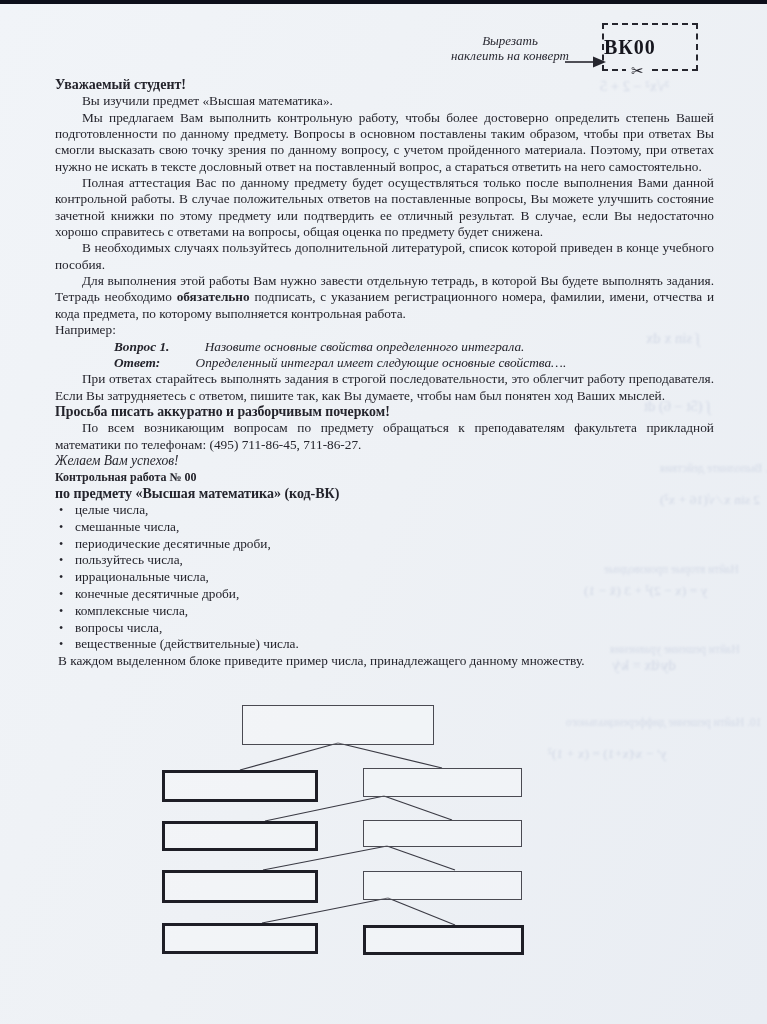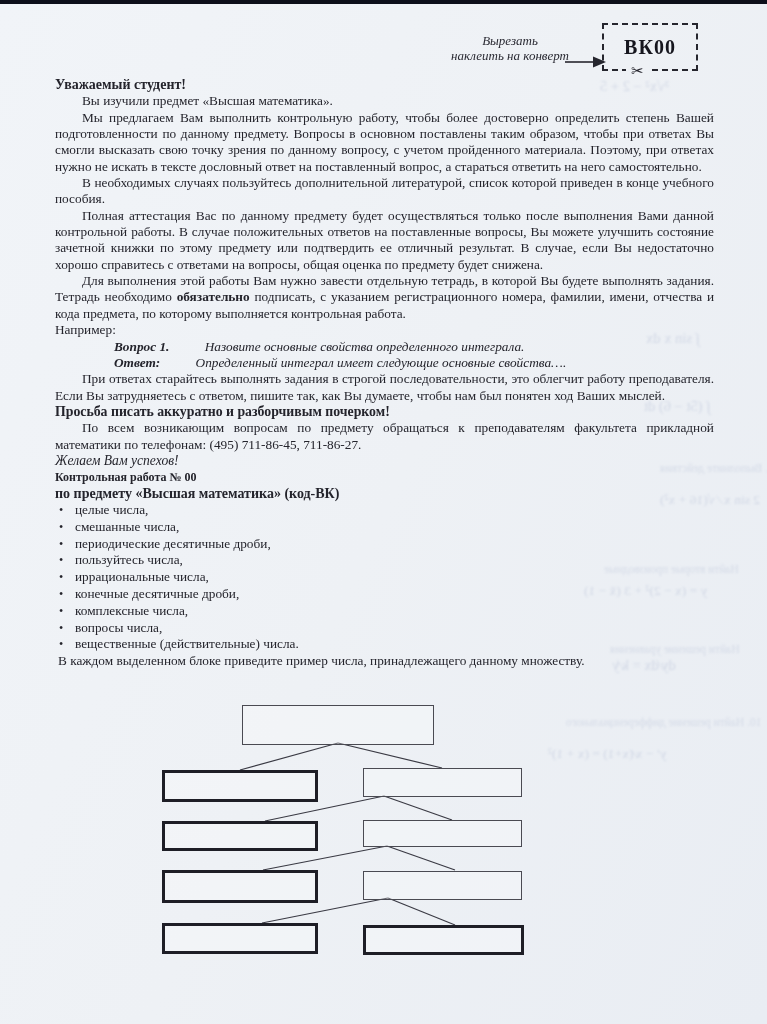--- a/index.html
+++ b/index.html
@@ -16,21 +16,21 @@
   .top-strip{position:absolute;left:0;top:0;width:100%;height:4px;background:#0d0f1a;}
   
   .cut-note{
     position:absolute;left:443px;top:34px;width:134px;
     font-style:italic;font-size:13px;line-height:14.5px;text-align:center;color:#2a2a33;
   }
   .arrow-svg{position:absolute;left:565px;top:53px;}
   .code-box{
     position:absolute;left:602px;top:23px;width:92px;height:44px;
     border:2px dashed #26262e;
-    display:flex;align-items:center;justify-content:center;
+    display:flex;align-items:center;justify-content:flex-start;
   }
   .code-box .code{font-weight:bold;font-size:20px;letter-spacing:1px;color:#16161e;}
   .scissors{
     position:absolute;left:22px;bottom:-11px;
     font-size:15px;color:#26262e;background:#eef1f5;padding:0 5px;
     font-style:normal;
   }
   
   .doc{
     position:absolute;left:55px;top:77px;width:659px;
@@ -103,22 +103,22 @@
   </svg>
   <div class="code-box">
     <span class="code">ВК00</span>
     <span class="scissors">✂</span>
   </div>
 
   <div class="doc">
     <p class="center salutation">Уважаемый студент!</p>
     <p>Вы изучили предмет «Высшая математика».</p>
     <p>Мы предлагаем Вам выполнить контрольную работу, чтобы более достоверно определить степень Вашей подготовленности по данному предмету. Вопросы в основном поставлены таким образом, чтобы при ответах Вы смогли высказать свою точку зрения по данному вопросу, с учетом пройденного материала. Поэтому, при ответах нужно не искать в тексте дословный ответ на поставленный вопрос, а стараться ответить на него самостоятельно.</p>
+    <p>Полная аттестация Вас по данному предмету будет осуществляться только после выполнения Вами данной контрольной работы. В случае положительных ответов на поставленные вопросы, Вы можете улучшить состояние зачетной книжки по этому предмету или подтвердить ее отличный результат. В случае, если Вы недостаточно хорошо справитесь с ответами на вопросы, общая оценка по предмету будет снижена.</p>
     <p>В необходимых случаях пользуйтесь дополнительной литературой, список которой приведен в конце учебного пособия.</p>
-    <p>Полная аттестация Вас по данному предмету будет осуществляться только после выполнения Вами данной контрольной работы. В случае положительных ответов на поставленные вопросы, Вы можете улучшить состояние зачетной книжки по этому предмету или подтвердить ее отличный результат. В случае, если Вы недостаточно хорошо справитесь с ответами на вопросы, общая оценка по предмету будет снижена.</p>
     <p><span>Для выполнения этой работы Вам нужно завести отдельную тетрадь, в которой Вы будете выполнять задания. Тетрадь необходимо </span><b>обязательно</b><span> подписать, с указанием регистрационного номера, фамилии, имени, отчества и кода предмета, по которому выполняется контрольная работа.</span></p>
     <p class="noind">Например:</p>
     <p class="qa"><b><i>Вопрос 1.</i></b><i> Назовите основные свойства определенного интеграла.</i></p>
     <p class="qa"><b><i>Ответ:</i></b><i> Определенный интеграл имеет следующие основные свойства….</i></p>
     <p>При ответах старайтесь выполнять задания в строгой последовательности, это облегчит работу преподавателя. Если Вы затрудняетесь с ответом, пишите так, как Вы думаете, чтобы нам был понятен ход Ваших мыслей.</p>
     <p class="center neat">Просьба писать аккуратно и разборчивым почерком!</p>
     <p>По всем возникающим вопросам по предмету обращаться к преподавателям факультета прикладной математики по телефонам: (495) 711-86-45, 711-86-27.</p>
     <p class="center wish">Желаем Вам успехов!</p>
     <p class="center kr-title">Контрольная работа № 00</p>
     <p class="center kr-subtitle">по предмету «Высшая математика» (код-ВК)</p>

